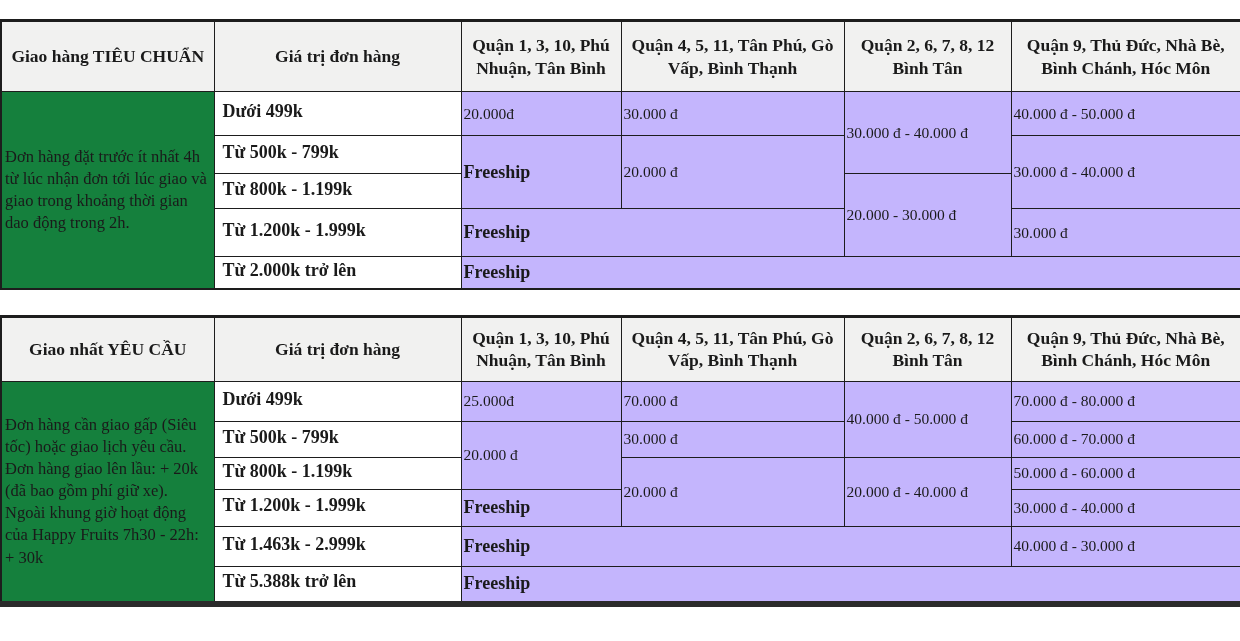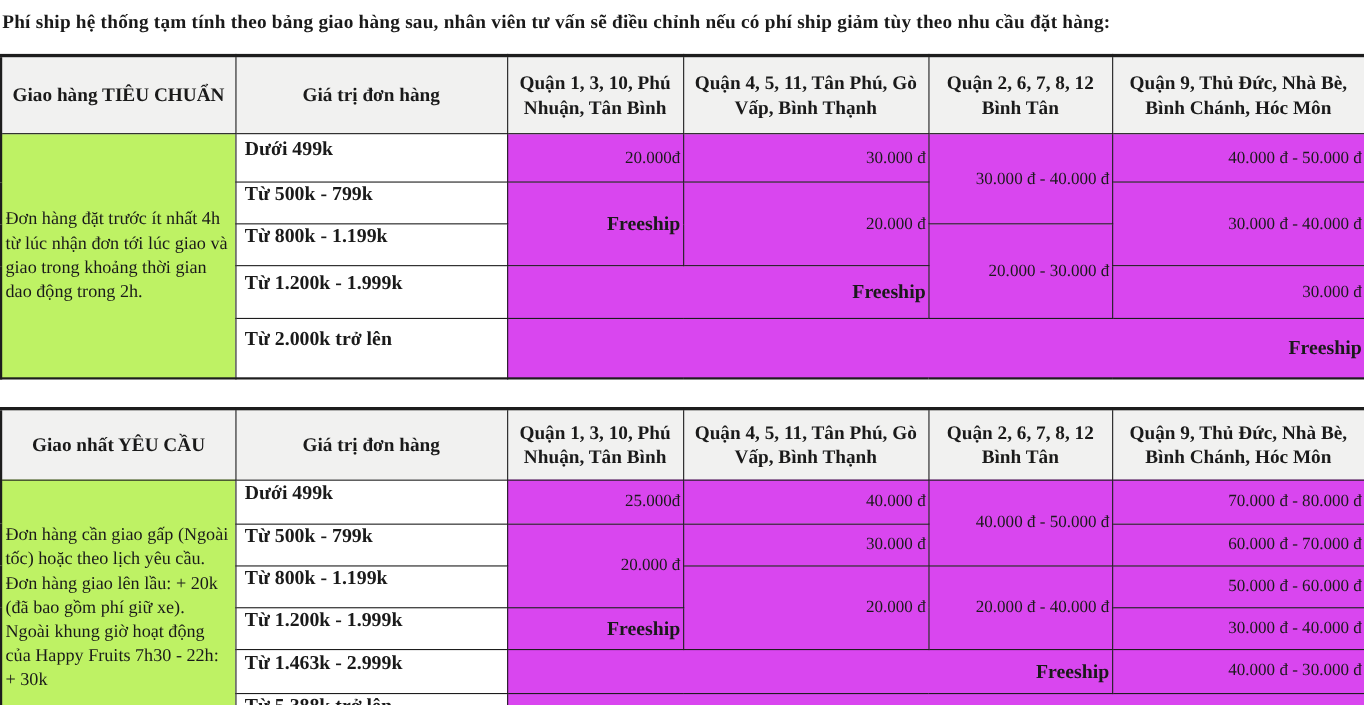--- a/index.html
+++ b/index.html
@@ -35,45 +35,44 @@
     vertical-align: middle;
     line-height: 1.28;
     padding: 2px 6px;
   }
   td.desc {
     font-size: 16.5px;
     font-weight: normal;
     line-height: 1.34;
     padding: 2px 4px 2px 3px;
     vertical-align: middle;
-    background: #bef264;
+    background: #15803d;
   }
   td.desc div { margin: 0; }
   td.row-label {
     font-weight: bold;
     font-size: 18px;
-    padding: 0 4px 16px 8px;
+    padding: 0 4px 4px 8px;
     vertical-align: middle;
     background: #fff;
   }
   td.fee-val {
-    text-align: right;
+    text-align: left;
     vertical-align: middle;
     font-size: 15.5px;
-    background: #d946ef;
+    background: #c4b5fd;
     padding: 0 2px;
   }
   td.fee-val.freeship { font-weight: bold; font-size: 18px; }
 </style>
 </head>
 <body>
 
 <div>
 
-  <p class="intro">Phí ship hệ thống tạm tính theo bảng giao hàng sau, nhân viên tư vấn sẽ điều chỉnh nếu có phí ship giảm tùy theo nhu cầu đặt hàng:</p>
 
   <table class="fee" id="table-standard">
     <colgroup>
       <col style="width:213px">
         <col style="width:247px">
         <col style="width:160px">
       <col style="width:223px">
         <col style="width:167px">
         <col style="width:230px">
     </colgroup>
@@ -104,21 +103,21 @@
     </tr>
     <tr style="height:35px">
       <td class="row-label">Từ 800k - 1.199k</td>
       <td class="fee-val" rowspan="2">20.000 - 30.000 đ</td>
     </tr>
     <tr style="height:48px">
       <td class="row-label">Từ 1.200k - 1.999k</td>
       <td class="fee-val freeship" colspan="2">Freeship</td>
       <td class="fee-val">30.000 đ</td>
     </tr>
-    <tr style="height:54px">
+    <tr style="height:32px">
       <td class="row-label">Từ 2.000k trở lên</td>
       <td class="fee-val freeship" colspan="4">Freeship</td>
     </tr>
   </tbody>
     </table>
 
   <table class="fee" id="table-on-request">
     <colgroup>
       <col style="width:213px">
         <col style="width:247px">
@@ -131,26 +130,26 @@
         <tr style="height:65px">
       <th>Giao nhất YÊU CẦU</th>
       <th>Giá trị đơn hàng</th>
       <th>Quận 1, 3, 10, Phú Nhuận, Tân Bình</th>
       <th>Quận 4, 5, 11, Tân Phú, Gò Vấp, Bình Thạnh</th>
       <th>Quận 2, 6, 7, 8, 12 Bình Tân</th>
       <th>Quận 9, Thủ Đức, Nhà Bè, Bình Chánh, Hóc Môn</th>
     </tr>
     <tr style="height:40px">
       <td class="desc" rowspan="6">
-        <div>Đơn hàng cần giao gấp (Ngoài tốc) hoặc theo lịch yêu cầu.</div>
+        <div>Đơn hàng cần giao gấp (Siêu tốc) hoặc giao lịch yêu cầu.</div>
         <div>Đơn hàng giao lên lầu: + 20k (đã bao gồm phí giữ xe). Ngoài khung giờ hoạt động của Happy Fruits 7h30 - 22h: + 30k</div>
       </td>
       <td class="row-label">Dưới 499k</td>
       <td class="fee-val">25.000đ</td>
-      <td class="fee-val">40.000 đ</td>
+      <td class="fee-val">70.000 đ</td>
       <td class="fee-val" rowspan="2">40.000 đ - 50.000 đ</td>
       <td class="fee-val">70.000 đ - 80.000 đ</td>
     </tr>
     <tr style="height:36px">
       <td class="row-label">Từ 500k - 799k</td>
       <td class="fee-val" rowspan="2">20.000 đ</td>
       <td class="fee-val">30.000 đ</td>
       <td class="fee-val">60.000 đ - 70.000 đ</td>
     </tr>
     <tr style="height:32px">

